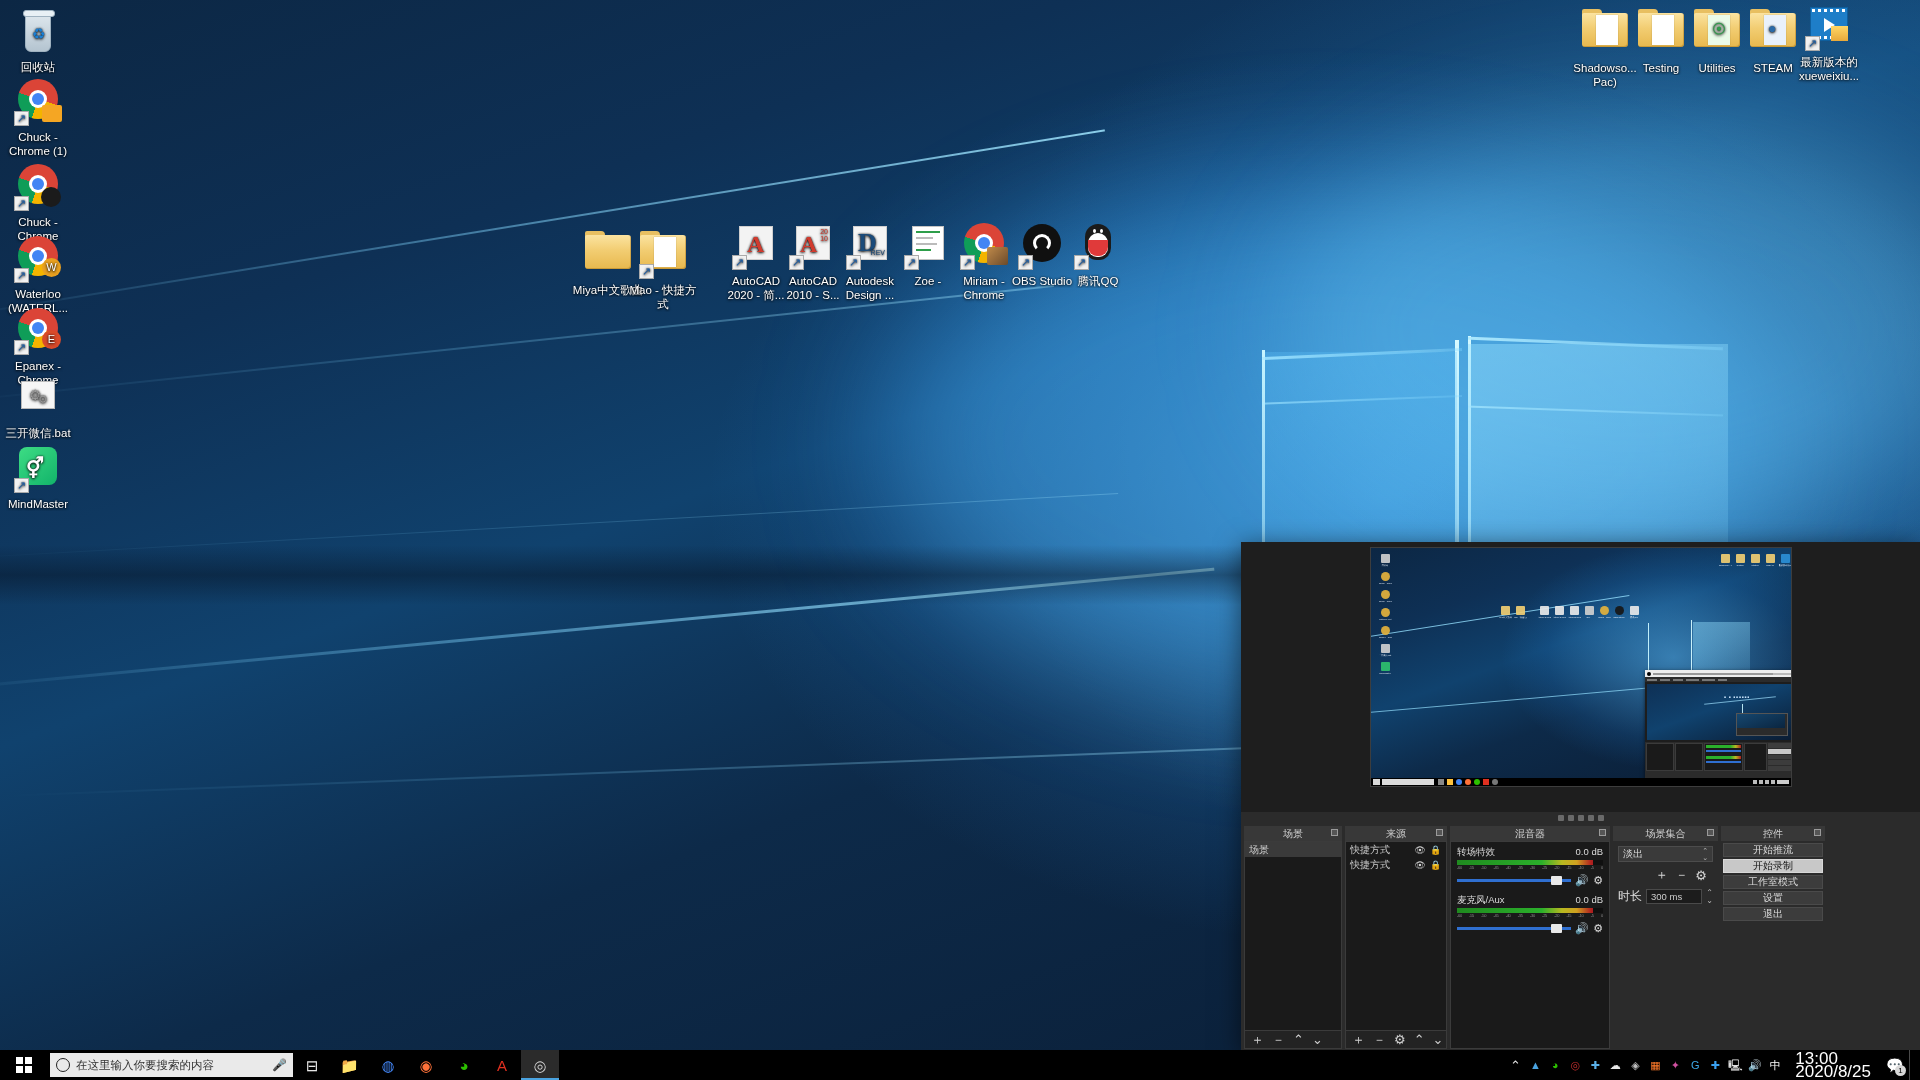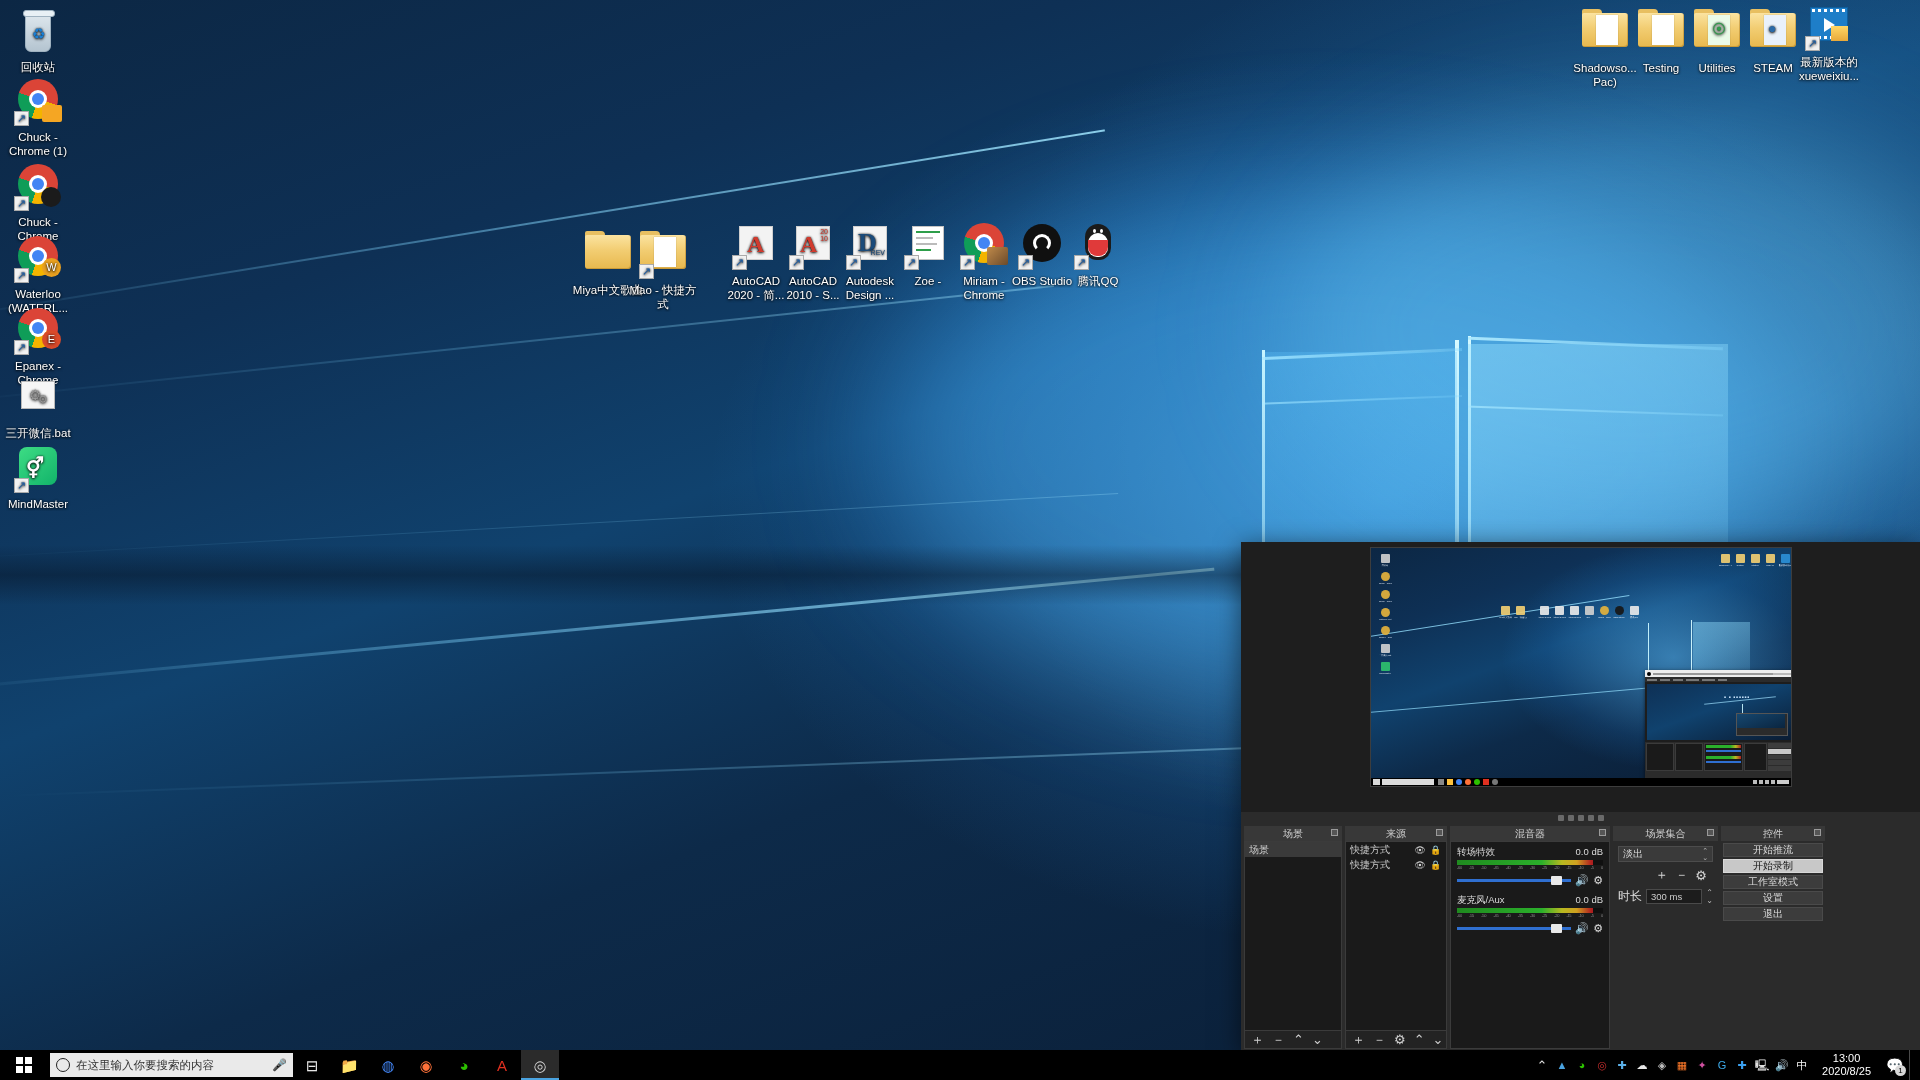--- a/index.html
+++ b/index.html
@@ -341,22 +341,22 @@
     margin-left: auto;
     display: flex; align-items: center;
     height: 30px; padding-right: 4px;
   }
   .tray-icon {
     width: 20px; height: 30px;
     display: flex; align-items: center; justify-content: center;
     font-size: 11px; color: #ddd;
   }
   .tray-clock {
-    color: #fff; font-size: 11px;
-    text-align: center; line-height: 13px;
+    color: #fff; font-size: 17px;
+    line-height: 13px;
     padding: 0 10px;
   }
   .tray-notif {
     width: 28px; height: 30px;
     display: flex; align-items: center; justify-content: center;
     position: relative; color: #fff;
   }
   .notif-badge {
     position: absolute; right: 3px; bottom: 4px;
     min-width: 11px; height: 11px; border-radius: 50%;

